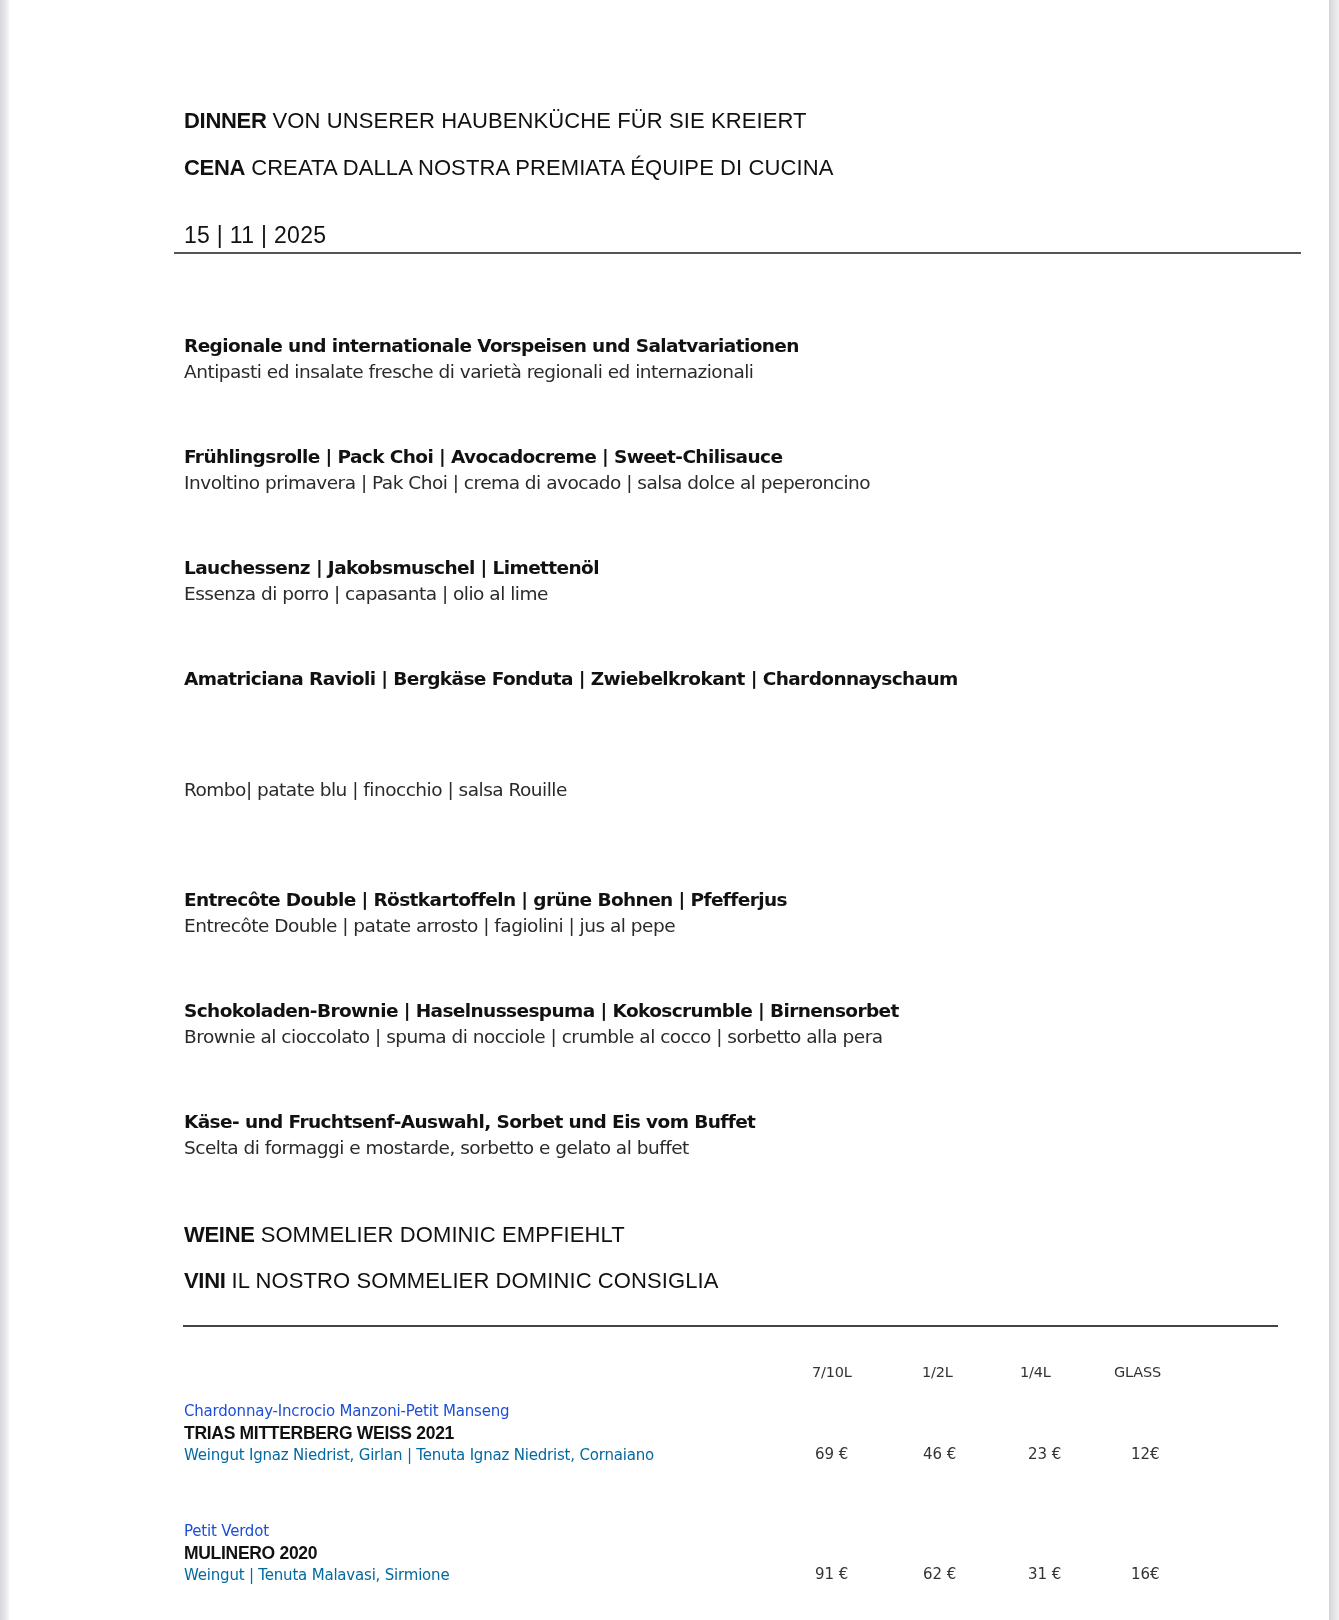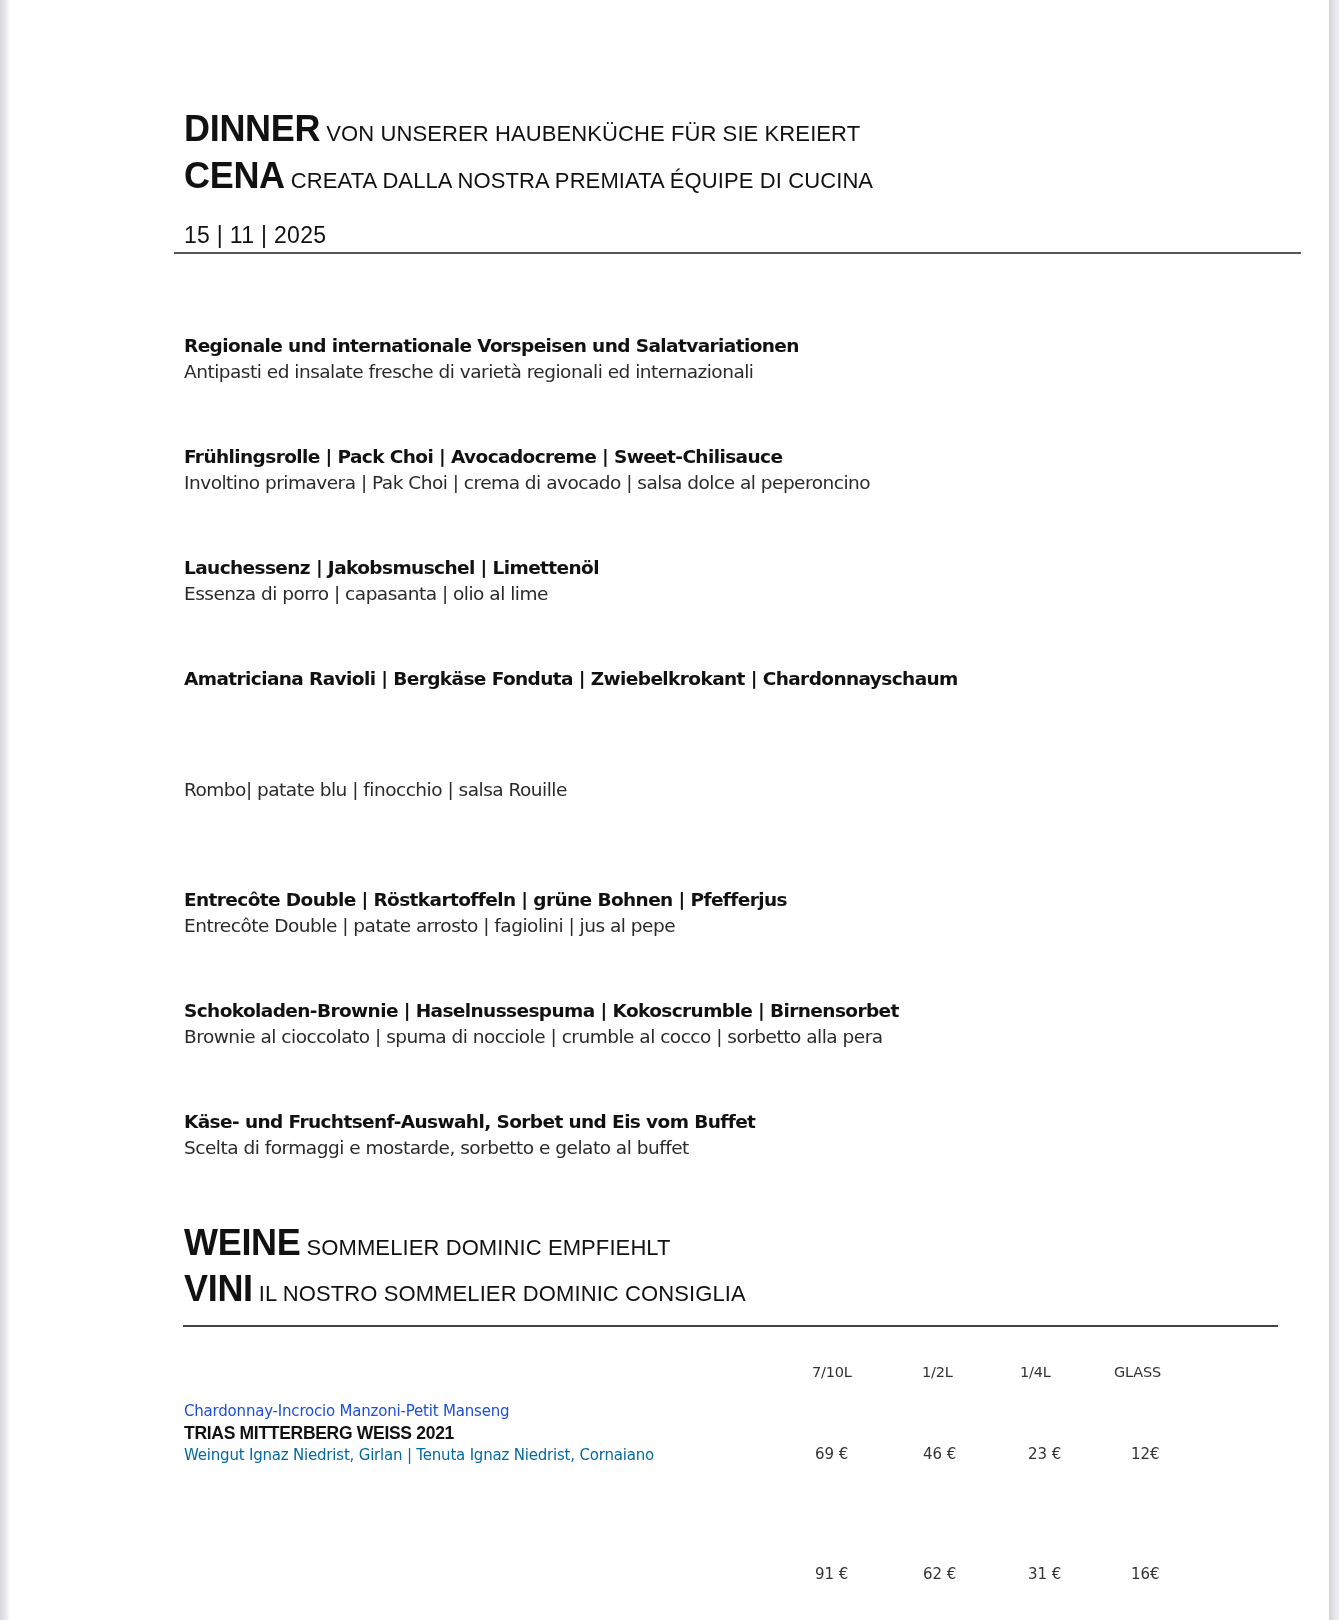--- a/index.html
+++ b/index.html
@@ -34,21 +34,21 @@
     }
     .hdr-line {
       position: absolute;
       left: 184px;
       white-space: nowrap;
       font-family: "Liberation Sans", sans-serif;
       color: #111;
     }
     .hdr-line .big {
       font-weight: bold;
-      font-size: 36px;
+      font-size: 22px;
       letter-spacing: -0.3px;
     }
     .hdr-line .small {
       font-size: 22px;
       letter-spacing: 0.1px;
       margin-left: 6px;
     }
     .date {
       position: absolute;
       left: 184px;
@@ -196,18 +196,23 @@
   <div class="wine" style="top:1401px;">
     <span class="grape">Chardonnay-Incrocio Manzoni-Petit Manseng</span>
     <span class="name">TRIAS MITTERBERG WEISS 2021</span>
     <span class="estate">Weingut Ignaz Niedrist, Girlan | Tenuta Ignaz Niedrist, Cornaiano</span>
   </div>
   <div class="price" style="left:815px; top:1445px;">69  €</div>
   <div class="price" style="left:923px; top:1445px;">46  €</div>
   <div class="price" style="left:1028px; top:1445px;">23 €</div>
   <div class="price" style="left:1131px; top:1445px;">12€</div>
 
+  <div class="wine" style="top:1521px;">
+    <span class="grape">Petit Verdot</span>
+    <span class="name">MULINERO 2020</span>
+    <span class="estate">Weingut | Tenuta Malavasi, Sirmione</span>
+  </div>
   <div class="price" style="left:815px; top:1565px;">91  €</div>
   <div class="price" style="left:923px; top:1565px;">62  €</div>
   <div class="price" style="left:1028px; top:1565px;">31 €</div>
   <div class="price" style="left:1131px; top:1565px;">16€</div>
 
 </div>
 
 </body></html>

